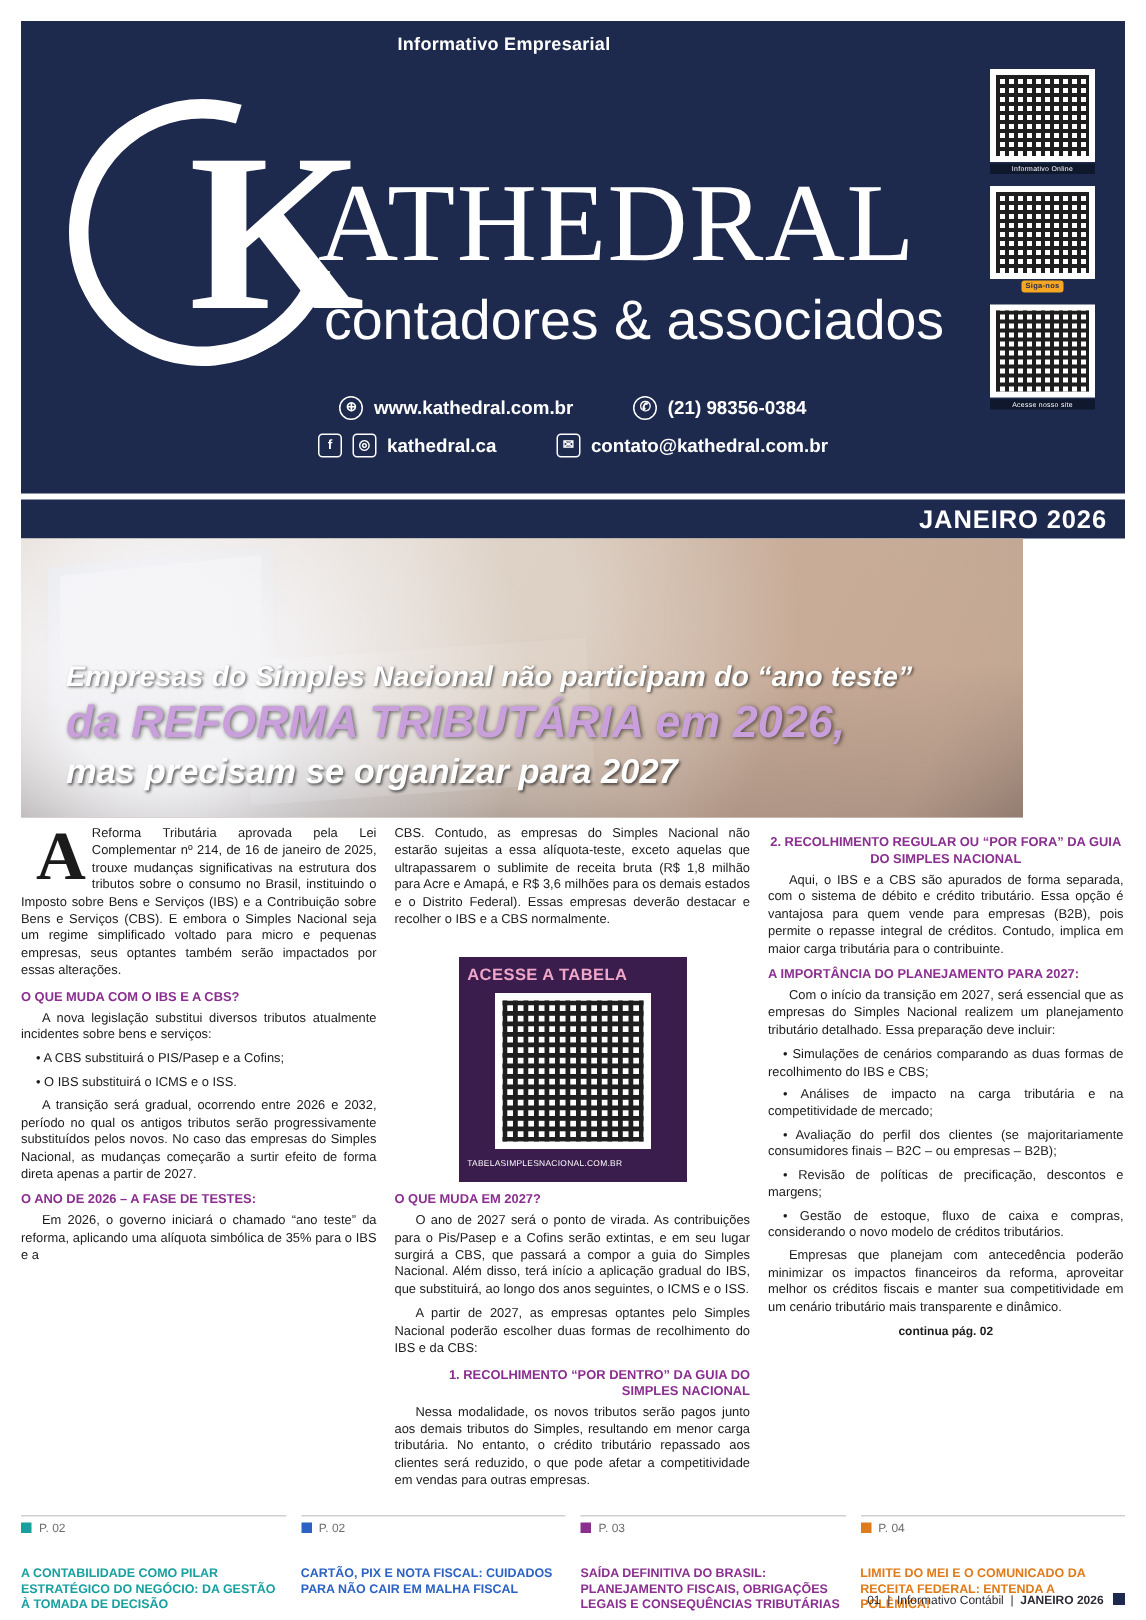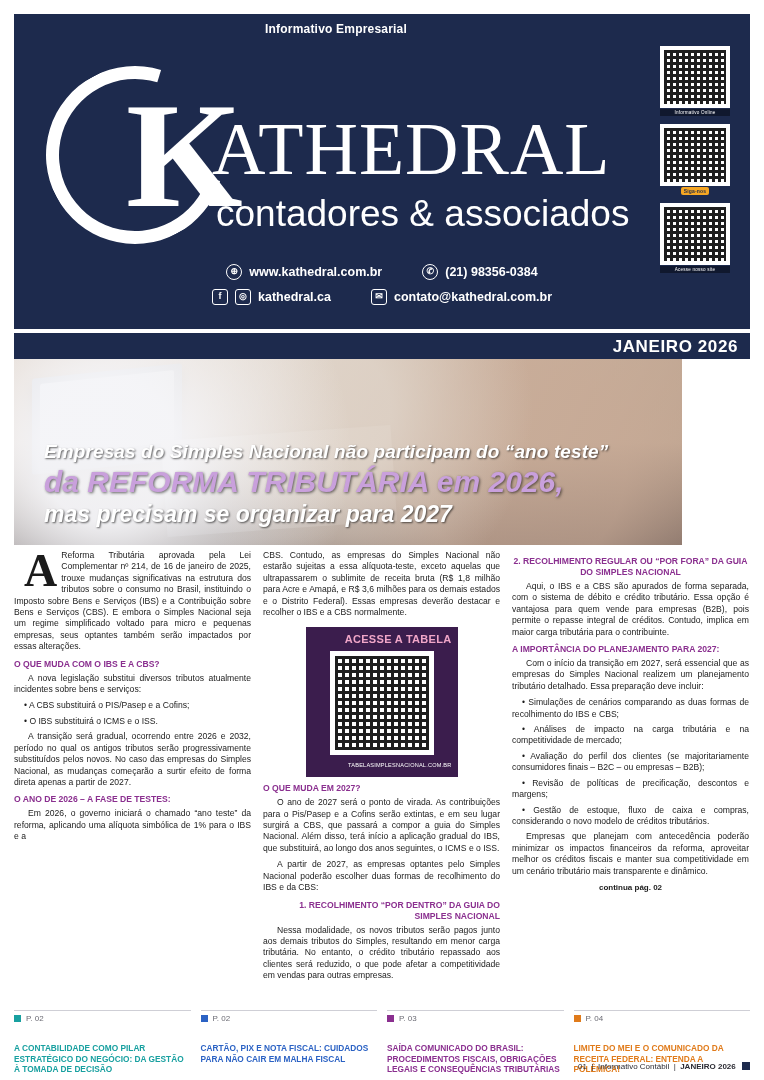--- a/index.html
+++ b/index.html
@@ -150,22 +150,22 @@
     font-size:8.6px; font-weight:bold; color:#8a2f8f;
     margin:6px 0 3px 0; text-align:left; line-height:11px;
   }
   .sub-h.center { text-align:center; }
   .sub-h.right-al { text-align:right; }
   .bullet { display:block; margin:0 0 4px 0; text-indent:10px; }
   .indent { text-indent:14px; }
 
   
   .tablebox {
-    width:152px; margin:9px auto 6px auto; background:#3b1d4d; color:#fff;
-    padding:7px 6px 6px 6px; text-align:right;
+    width:152px; margin:20px auto 6px auto; background:#3b1d4d; color:#fff;
+    padding:7px 6px 6px 6px; text-align:left;
   }
   .tablebox-title {
     font-size:11px; font-weight:bold; color:#f0a6c8; letter-spacing:.3px;
     margin-bottom:5px;
   }
   .tablebox-qr {
     width:104px; height:104px; margin:0 auto; background:#fff; padding:5px;
   }
   .tablebox-qr .qr-pat { background-size:7px 7px, 7px 7px; }
   .tablebox-cap { font-size:5.6px; margin-top:5px; letter-spacing:.2px; }
@@ -285,21 +285,21 @@
       <p class="dropcap-p">
         <span class="dropcap">A</span>
         <span>Reforma Tributária aprovada pela Lei Complementar nº 214, de 16 de janeiro de 2025, trouxe mudanças significativas na estrutura dos tributos sobre o consumo no Brasil, instituindo o Imposto sobre Bens e Serviços (IBS) e a Contribuição sobre Bens e Serviços (CBS). E embora o Simples Nacional seja um regime simplificado voltado para micro e pequenas empresas, seus optantes também serão impactados por essas alterações.</span>
       </p>
       <div class="sub-h">O QUE MUDA COM O IBS E A CBS?</div>
       <p class="indent">A nova legislação substitui diversos tributos atualmente incidentes sobre bens e serviços:</p>
       <span class="bullet">• A CBS substituirá o PIS/Pasep e a Cofins;</span>
       <span class="bullet">• O IBS substituirá o ICMS e o ISS.</span>
       <p class="indent">A transição será gradual, ocorrendo entre 2026 e 2032, período no qual os antigos tributos serão progressivamente substituídos pelos novos. No caso das empresas do Simples Nacional, as mudanças começarão a surtir efeito de forma direta apenas a partir de 2027.</p>
       <div class="sub-h">O ANO DE 2026 – A FASE DE TESTES:</div>
-      <p class="indent">Em 2026, o governo iniciará o chamado “ano teste” da reforma, aplicando uma alíquota simbólica de 1% para o IBS e a</p>
+      <p class="indent">Em 2026, o governo iniciará o chamado “ano teste” da reforma, aplicando uma alíquota simbólica de 35% para o IBS e a</p>
     </div>
 
     <div class="col">
       <p>CBS. Contudo, as empresas do Simples Nacional não estarão sujeitas a essa alíquota-teste, exceto aquelas que ultrapassarem o sublimite de receita bruta (R$ 1,8 milhão para Acre e Amapá, e R$ 3,6 milhões para os demais estados e o Distrito Federal). Essas empresas deverão destacar e recolher o IBS e a CBS normalmente.</p>
 
       <div class="tablebox">
         <div class="tablebox-title">ACESSE A TABELA</div>
         <div class="tablebox-qr">
             <div class="qr-pat"></div>
           </div>
@@ -341,21 +341,21 @@
         <span class="teaser-sq"></span>
         <span class="teaser-pg">P. 02</span>
       </div>
       <div class="teaser-txt">CARTÃO, PIX E NOTA FISCAL: CUIDADOS PARA NÃO CAIR EM MALHA FISCAL</div>
     </div>
     <div class="teaser t3">
       <div class="teaser-top">
         <span class="teaser-sq"></span>
         <span class="teaser-pg">P. 03</span>
       </div>
-      <div class="teaser-txt">SAÍDA COMUNICADO DO BRASIL: PROCEDIMENTOS FISCAIS, OBRIGAÇÕES LEGAIS E CONSEQUÊNCIAS TRIBUTÁRIAS</div>
+      <div class="teaser-txt">SAÍDA DEFINITIVA DO BRASIL: PLANEJAMENTO FISCAIS, OBRIGAÇÕES LEGAIS E CONSEQUÊNCIAS TRIBUTÁRIAS</div>
     </div>
     <div class="teaser t4">
       <div class="teaser-top">
         <span class="teaser-sq"></span>
         <span class="teaser-pg">P. 04</span>
       </div>
       <div class="teaser-txt">LIMITE DO MEI E O COMUNICADO DA RECEITA FEDERAL: ENTENDA A POLÊMICA!</div>
     </div>
   </div>
 

